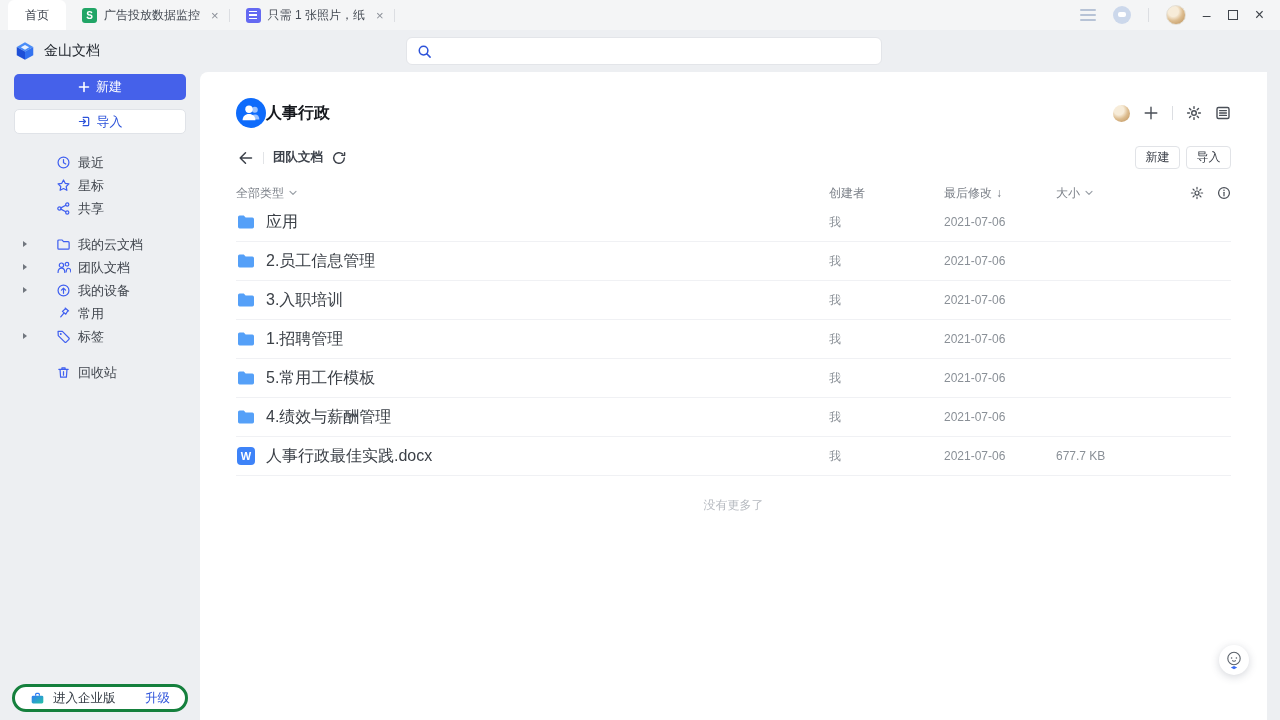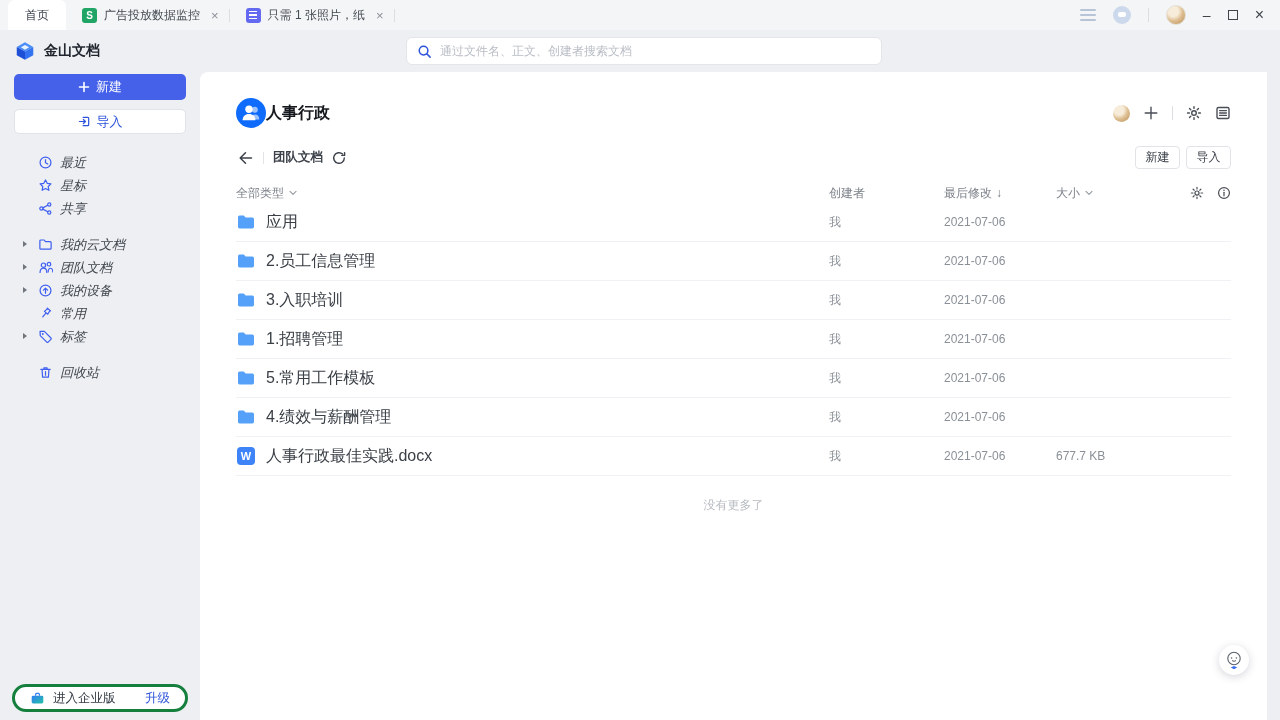--- a/index.html
+++ b/index.html
@@ -23,36 +23,36 @@
   .chat-bubble { width:18px; height:18px; border-radius:50%; background:#ccd8eb; position:relative; }
   .chat-bubble:after { content:""; position:absolute; left:5px; top:6px; width:8px; height:5px; border-radius:2px; background:#fff; }
   .vsep { width:1px; height:14px; background:#dcdee2; }
   .avatar { width:20px; height:20px; border-radius:50%; background:radial-gradient(circle at 35% 30%, #f7ecd9 0 30%, #ddbd90 55%, #b98d55 100%); border:1px solid #e4e0d6; }
   .wbtn { color:#3f444b; font-size:14px; line-height:1; cursor:default; }
   .wbtn.max { width:10px; height:10px; border:1.4px solid #3f444b; }
 
   
   .appheader { position:absolute; left:0; top:30px; width:1280px; height:42px; background:#edeff2; }
   .brand { position:absolute; left:14px; top:0; height:42px; display:flex; align-items:center; gap:8px; }
-  .brand-name { font-size:14px; font-weight:bold; color:#21262e; }
+  .brand-name { font-size:14px; font-weight:normal; color:#21262e; }
   .search { position:absolute; left:406px; top:7px; width:476px; height:28px; background:#fff; border:1px solid #e3e5e9; border-radius:6px; display:flex; align-items:center; padding:0 10px; gap:8px; }
   .search input { border:none; outline:none; flex:1; font-size:12px; color:#454b54; background:transparent; font-family:inherit; }
   .search input::placeholder { color:#b9bdc5; }
   .header-right { position:absolute; right:16px; top:0; height:42px; display:flex; align-items:center; gap:19px; }
   .tpl-pill { height:26px; border-radius:13px; background:#fff; border:1px solid #e2e4e8; display:flex; align-items:center; gap:6px; padding:0 13px; font-size:12px; font-weight:bold; color:#36415a; }
   .at-wrap { position:relative; width:22px; height:24px; display:flex; align-items:flex-end; }
   .at { font-size:17px; font-weight:bold; color:#2e3442; line-height:1; }
   .at-badge { position:absolute; right:-4px; top:-3px; min-width:13px; height:13px; border-radius:7px; background:#3370ff; color:#fff; font-size:9px; display:flex; align-items:center; justify-content:center; border:1.5px solid #edeff2; }
 
   
   .sidebar { position:absolute; left:0; top:72px; width:200px; bottom:0; background:#edeff2; }
   .btn-new { margin:2px 14px 0; height:26px; background:#4561ea; color:#fff; border-radius:5px; font-size:13px; display:flex; align-items:center; justify-content:center; gap:6px; cursor:default; }
   .btn-import { margin:9px 14px 0; height:25px; background:#fff; color:#2d53da; border:1px solid #e0e3e8; border-radius:5px; font-size:13px; display:flex; align-items:center; justify-content:center; gap:6px; cursor:default; }
   .nav { margin-top:17px; }
-  .nav-item { position:relative; height:23px; display:flex; align-items:center; padding-left:38px; font-size:13px; color:#41464e; cursor:default;font-style:italic; }
+  .nav-item { position:relative; height:23px; display:flex; align-items:center; padding-left:56px; font-size:13px; color:#41464e; cursor:default; }
   .nav-item .nav-svg { margin-right:7px; }
   .nav-arrow { position:absolute; left:23px; top:8px; width:0; height:0; border-left:4px solid #70767e; border-top:3.5px solid transparent; border-bottom:3.5px solid transparent; }
   .nav-gap { height:13px; }
   .nav-svg { width:15px; height:15px; }
   .nav-svg * { fill:none; stroke:#3f5ff0; stroke-width:1.3; stroke-linecap:round; stroke-linejoin:round; }
   .nav-svg .dot { fill:#3f5ff0; stroke:none; }
   .enterprise { position:absolute; left:12px; right:12px; bottom:8px; height:28px; background:#fff; border:3px solid #15803d; border-radius:14px; display:flex; align-items:center; padding:0 15px; gap:8px; font-size:12.5px; color:#333a43; }
   .upgrade { margin-left:auto; color:#2d53da; font-size:12.5px; }
 
   
@@ -140,21 +140,20 @@
       <polygon points="21,7.5 12,12.5 12,21.5 21,16.5" fill="#3372f0"></polygon>
       <polygon points="12,5.5 16.5,8 12,10.5 7.5,8" fill="#eaf2ff"></polygon>
     </svg>
     <span class="brand-name">金山文档</span>
   </div>
   <div class="search">
     <svg width="15" height="15" viewBox="0 0 16 16">
       <circle cx="7" cy="7" r="4.6" fill="none" stroke="#2d53da" stroke-width="1.6"></circle>
       <line x1="10.4" y1="10.4" x2="14" y2="14" stroke="#2d53da" stroke-width="1.6" stroke-linecap="round"></line>
     </svg>
-    <input placeholder="通过文件名、正文、创建者搜索文档" style="">
   </div>
 </div>
 
 <div class="sidebar">
   <div class="btn-new">
     <svg width="12" height="12" viewBox="0 0 12 12">
         <path d="M6 1.5 V10.5 M1.5 6 H10.5" stroke="#fff" stroke-width="1.6" stroke-linecap="round" fill="none"></path>
       </svg>
     <span>新建</span>
   </div>

